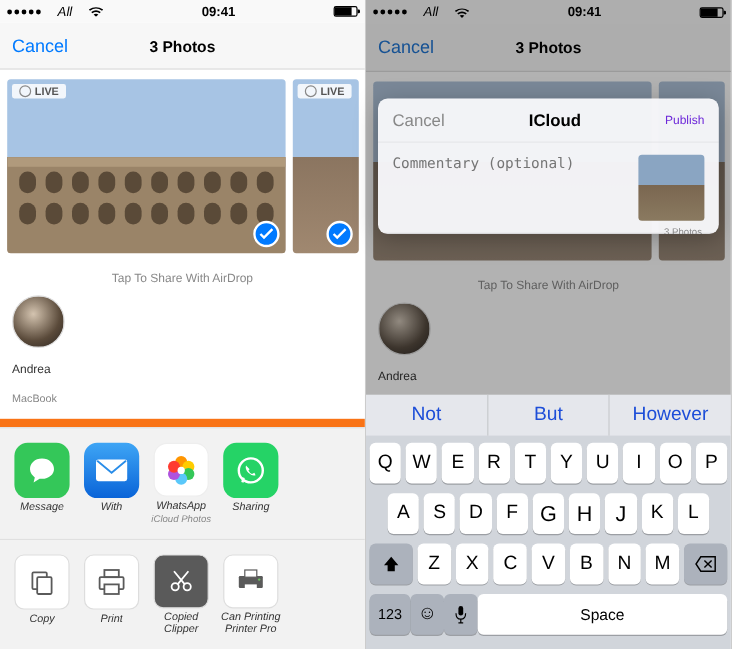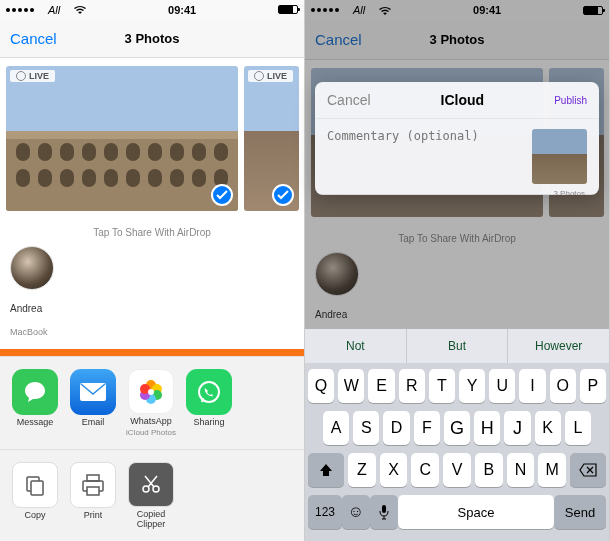--- a/index.html
+++ b/index.html
@@ -127,20 +127,21 @@
       overflow: hidden;
       background: #f2f2f2;
       border-top: 1px solid #e0e0e0;
     }
     .app-item, .action-item {
       flex: 0 0 58px;
       display: flex;
       flex-direction: column;
       align-items: center;
       gap: 3px;
+      font-style: italic;
     }
     .app-item.narrow { flex: 0 0 48px; }
     .app-icon {
       width: 46px; height: 46px;
       border-radius: 11px;
       display: flex;
       align-items: center;
       justify-content: center;
     }
     .app-label { font-size: 9px; color: #333; text-align: center; line-height: 1.1; max-width: 56px; overflow: hidden; }
@@ -223,22 +224,22 @@
     .suggest {
       display: flex;
       height: 34px;
       background: #e5e7ec;
     }
     .suggest-item {
       flex: 1;
       display: flex;
       align-items: center;
       justify-content: center;
-      font-size: 12px;
-      color: #14532d;
+      font-size: 16px;
+      color: #1d4ed8;
       border-right: 1px solid #c8cacd;
     }
     .suggest-item:last-child { border-right: none; }
     .kb {
       padding: 6px 3px 4px;
     }
     .kb-row {
       display: flex;
       justify-content: center;
       gap: 4px;
@@ -370,21 +371,21 @@
       </div>
       <div class="app-label">Message</div>
     </div>
     <div class="app-item">
       <div class="app-icon" style="background:linear-gradient(#3ea5f5,#0a64d8)">
         <svg width="28" height="20" viewBox="0 0 28 20">
             <rect x="1" y="1" width="26" height="18" rx="2" fill="#fff"></rect>
             <path d="M2 2 L14 12 L26 2" stroke="#2a8de8" stroke-width="1.5" fill="none"></path>
           </svg>
       </div>
-      <div class="app-label">Email</div>
+      <div class="app-label">With</div>
     </div>
     <div class="app-item">
       <div class="app-icon" style="background:#fff;border:1px solid #eee">
         <svg width="32" height="32" viewBox="0 0 32 32">
           <circle cx="16" cy="10" r="5" fill="#ff9500"></circle>
             <circle cx="22" cy="14" r="5" fill="#ffcc00"></circle>
             <circle cx="22" cy="20" r="5" fill="#34c759"></circle>
             <circle cx="16" cy="24" r="5" fill="#5ac8fa"></circle>
             <circle cx="10" cy="20" r="5" fill="#af52de"></circle>
             <circle cx="10" cy="14" r="5" fill="#ff3b30"></circle>
@@ -428,20 +429,31 @@
     </div>
     <div class="action-item">
       <div class="action-icon" style="background:#5a5a5a">
         <svg width="24" height="24" viewBox="0 0 24 24">
             <circle cx="7" cy="17" r="3" fill="none" stroke="#fff" stroke-width="1.5"></circle>
             <circle cx="17" cy="17" r="3" fill="none" stroke="#fff" stroke-width="1.5"></circle>
             <path d="M9 15 L18 4 M15 15 L6 4" stroke="#fff" stroke-width="1.5"></path>
           </svg>
       </div>
       <div class="app-label">Copied Clipper</div>
+    </div>
+    <div class="action-item">
+      <div class="action-icon">
+        <svg width="26" height="24" viewBox="0 0 26 24">
+            <rect x="3" y="8" width="20" height="10" rx="1" fill="#5a5a5a"></rect>
+            <rect x="8" y="3" width="10" height="6" fill="#fff" stroke="#5a5a5a"></rect>
+            <rect x="8" y="15" width="10" height="7" fill="#fff"></rect>
+            <circle cx="20" cy="11" r="1" fill="#6fc060"></circle>
+          </svg>
+      </div>
+      <div class="app-label">Can Printing Printer Pro</div>
     </div>
   </div>
 </div>
 
 <div class="screen dimmed">
   <div class="bg-layer">
     <div class="status-bar">
       <div class="status-left">
         <span class="signal-dots">
             <span class="dot"></span>
@@ -547,17 +559,16 @@
       <div class="kb-row bottom">
         <div class="key num">123</div>
         <div class="key emoji">☺</div>
         <div class="key mic">
           <svg width="12" height="16" viewBox="0 0 12 16">
               <rect x="4" y="1" width="4" height="8" rx="2" fill="#000"></rect>
               <path d="M2 7 Q2 12 6 12 Q10 12 10 7 M6 12 L6 15 M4 15 L8 15" stroke="#000" fill="none" stroke-width="1"></path>
             </svg>
         </div>
         <div class="key space">Space</div>
-        <div class="key send">Send</div>
       </div>
     </div>
   </div>
 </div>
 
 </body></html>

